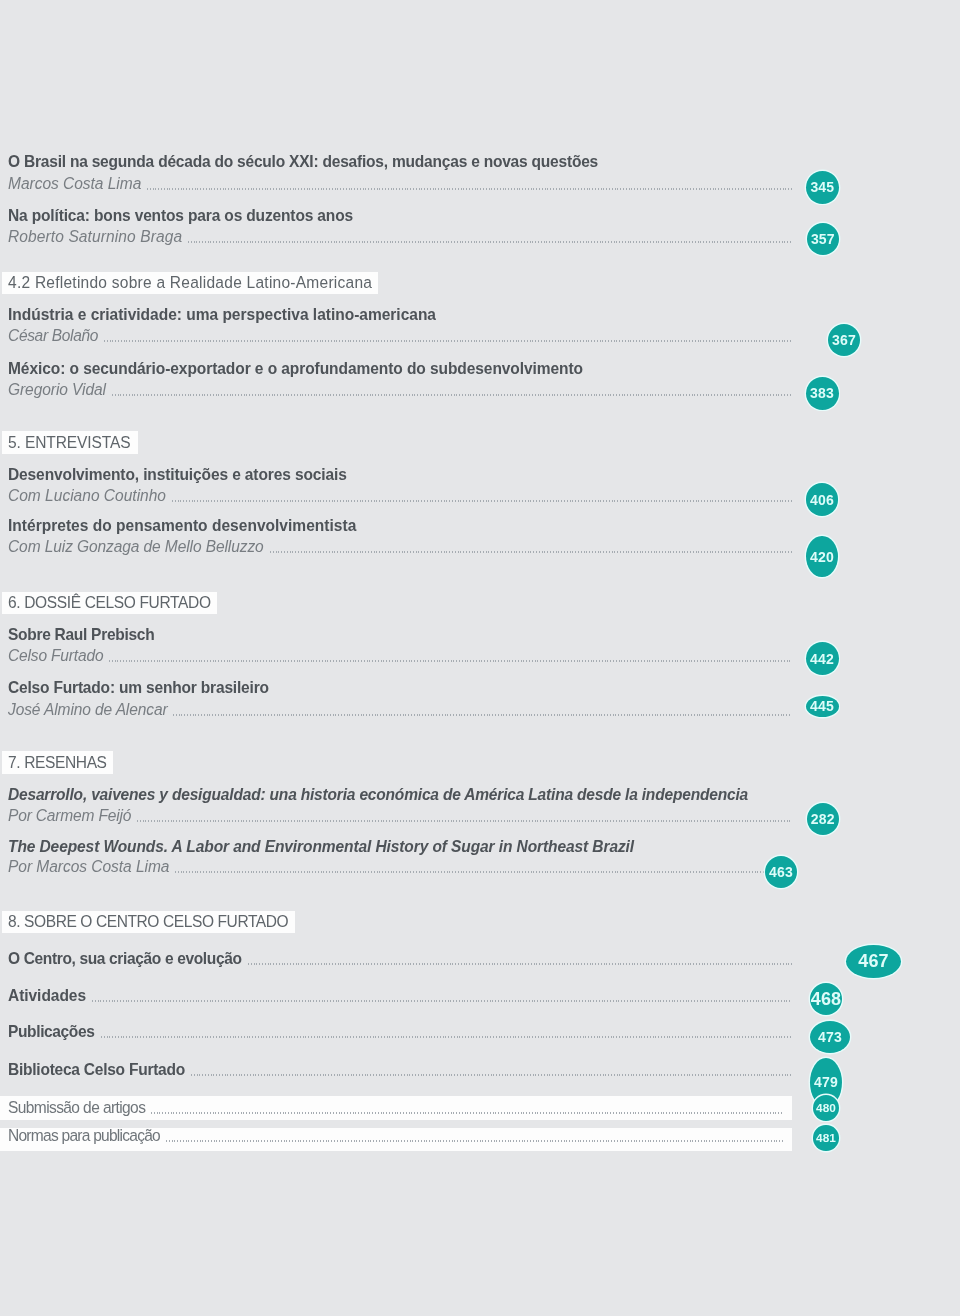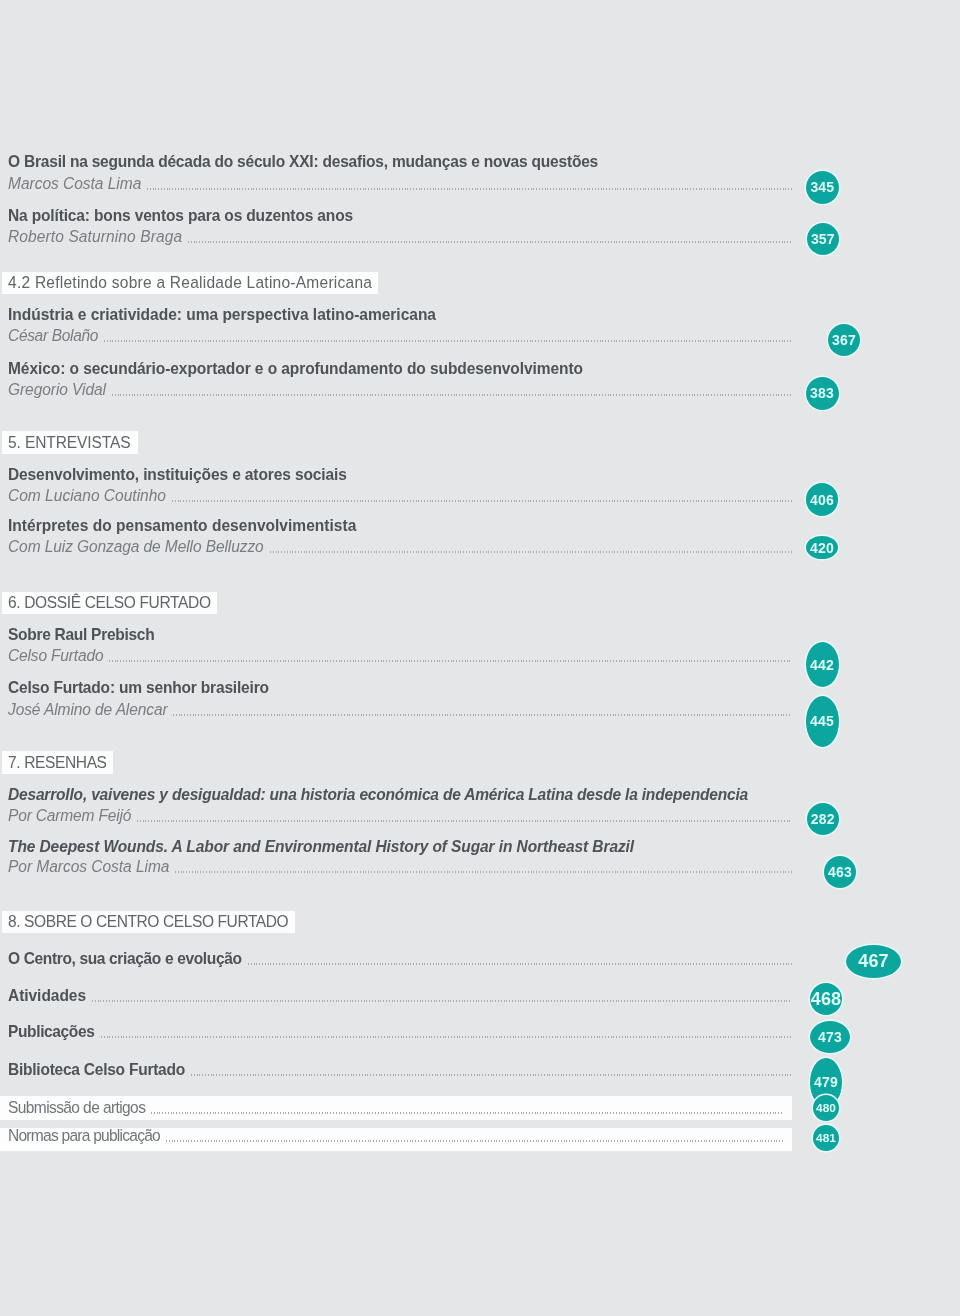--- a/index.html
+++ b/index.html
@@ -84,53 +84,53 @@
   <div class="row">
     <div class="txt t-title" style="top: 467.14px; letter-spacing: -0.139015px;">Desenvolvimento, instituições e atores sociais</div>
     <div class="txt t-author" style="top: 488.44px; letter-spacing: -0.00444993px;">Com Luciano Coutinho</div>
     <div class="leader" style="top: 500px; left: 172.01px; width: 619.99px;"></div>
     <div class="badge" style="width: 32.5px; height: 32.5px; left: 805.75px; top: 483.25px; font-size: 14px;">406</div>
   </div>
   <div class="row">
     <div class="txt t-title" style="top: 517.54px; letter-spacing: 0.00694742px;">Intérpretes do pensamento desenvolvimentista</div>
     <div class="txt t-author" style="top: 539.04px; letter-spacing: -0.113111px;">Com Luiz Gonzaga de Mello Belluzzo</div>
     <div class="leader" style="top: 551px; left: 269.588px; width: 522.412px;"></div>
-    <div class="badge" style="width: 31.5px; height: 23px; left: 806.25px; top: 536.25px; font-size: 14px;">420</div>
+    <div class="badge" style="width: 31.5px; height: 41px; left: 806.25px; top: 536.25px; font-size: 14px;">420</div>
   </div>
   <div class="row">
     <div class="secbox" style="top: 591.5px; height: 22.5px; width: 214.6px;"></div>
     <div class="txt t-section" style="top: 594.9px; letter-spacing: -0.396119px;">6. DOSSIÊ CELSO FURTADO</div>
   </div>
   <div class="row">
     <div class="txt t-title" style="top: 626.74px; letter-spacing: -0.320438px;">Sobre Raul Prebisch</div>
     <div class="txt t-author" style="top: 648.04px; letter-spacing: -0.184469px;">Celso Furtado</div>
     <div class="leader" style="top: 660px; left: 109.407px; width: 682.593px;"></div>
-    <div class="badge" style="width: 33px; height: 45px; left: 805.5px; top: 642.1px; font-size: 14px;">442</div>
+    <div class="badge" style="width: 33px; height: 33px; left: 805.5px; top: 642.1px; font-size: 14px;">442</div>
   </div>
   <div class="row">
     <div class="txt t-title" style="top: 679.94px; letter-spacing: -0.213568px;">Celso Furtado: um senhor brasileiro</div>
     <div class="txt t-author" style="top: 701.64px; letter-spacing: -0.128798px;">José Almino de Alencar</div>
     <div class="leader" style="top: 714px; left: 173.491px; width: 618.509px;"></div>
-    <div class="badge" style="width: 33px; height: 51px; left: 805.5px; top: 695.8px; font-size: 14px;">445</div>
+    <div class="badge" style="width: 33px; height: 21px; left: 805.5px; top: 695.8px; font-size: 14px;">445</div>
   </div>
   <div class="row">
     <div class="secbox" style="top: 751.2px; height: 22.5px; width: 111.1px;"></div>
     <div class="txt t-section" style="top: 754.6px; letter-spacing: -0.411747px;">7. RESENHAS</div>
   </div>
   <div class="row">
     <div class="txt t-title ital" style="top: 786.54px; letter-spacing: -0.212869px;">Desarrollo, vaivenes y desigualdad: una historia económica de América Latina desde la independencia</div>
     <div class="txt t-author" style="top: 807.94px; letter-spacing: -0.188095px;">Por Carmem Feijó</div>
     <div class="leader" style="top: 820px; left: 137.309px; width: 654.691px;"></div>
     <div class="badge" style="width: 32.3px; height: 32.3px; left: 806.55px; top: 802.65px; font-size: 14px;">282</div>
   </div>
   <div class="row">
     <div class="txt t-title ital" style="top: 838.84px; letter-spacing: -0.117983px;">The Deepest Wounds. A Labor and Environmental History of Sugar in Northeast Brazil</div>
     <div class="txt t-author" style="top: 859.34px; letter-spacing: -0.0499809px;">Por Marcos Costa Lima</div>
     <div class="leader" style="top: 871px; left: 175.388px; width: 616.612px;"></div>
-    <div class="badge" style="width: 32px; height: 32px; left: 824px; top: 856px; font-size: 14px;">463</div>
+    <div class="badge" style="width: 32px; height: 32px; left: 765px; top: 856px; font-size: 14px;">463</div>
   </div>
   <div class="row">
     <div class="secbox" style="top: 910.9px; height: 22.5px; width: 292.5px;"></div>
     <div class="txt t-section" style="top: 914.3px; letter-spacing: -0.445498px;">8. SOBRE O CENTRO CELSO FURTADO</div>
   </div>
   <div class="row">
     <div class="txt t-title" style="top: 951.34px; letter-spacing: -0.39676px;">O Centro, sua criação e evolução</div>
     <div class="leader" style="top: 963px; left: 247.594px; width: 544.406px;"></div>
     <div class="badge" style="width: 55px; height: 33px; left: 846px; top: 945.2px; font-size: 18px;">467</div>
   </div>

